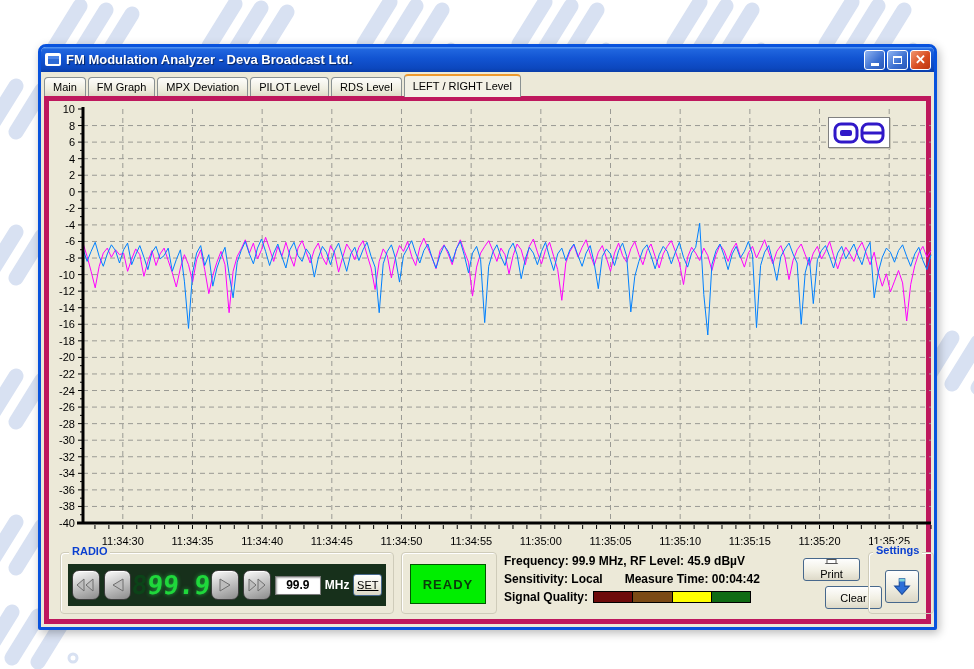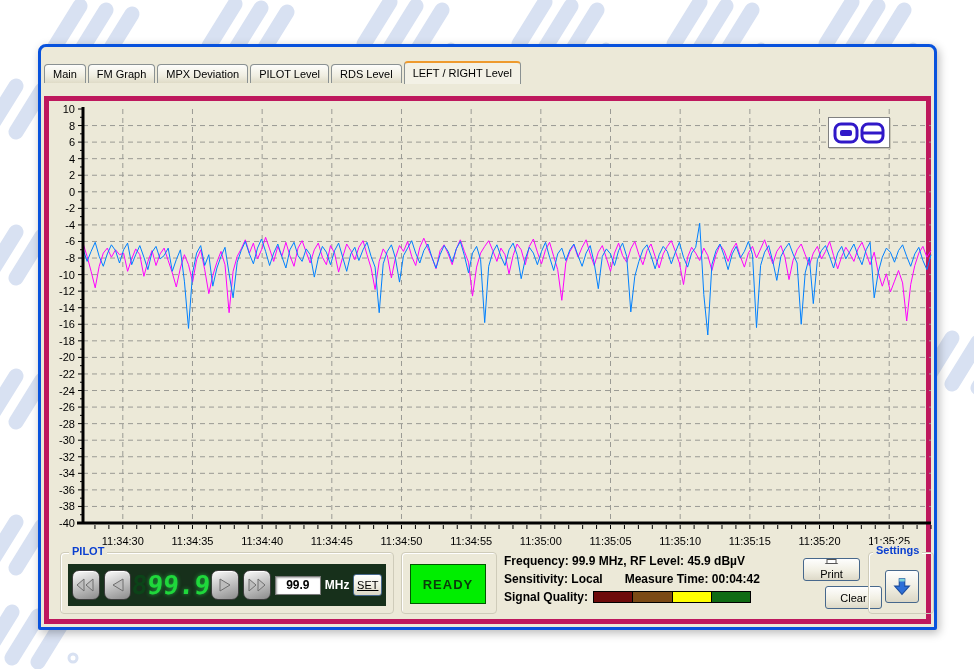--- a/index.html
+++ b/index.html
@@ -22,21 +22,21 @@
                text-shadow:1px 1px 1px rgba(0,0,0,.55); white-space:nowrap; overflow:hidden; }
   .winbtn { width:21px; height:20px; margin-left:2px; border-radius:3px; border:1px solid #fff;
             display:flex; align-items:center; justify-content:center; cursor:default; }
   .winbtn.min, .winbtn.max { background:linear-gradient(135deg,#8FB4F2 0%,#3A6ED0 60%,#2A58B8 100%); }
   .winbtn.close { background:linear-gradient(135deg,#F0966F 0%,#D94E22 55%,#BC3410 100%); }
   .glyph-min { width:8px; height:3px; background:#fff; margin-top:9px; }
   .glyph-max { width:9px; height:8px; border:1px solid #fff; border-top:2px solid #fff; }
   .glyph-close { color:#fff; font-weight:bold; font-size:13px; line-height:13px; }
 
   
-  .tabstrip { display:flex; align-items:flex-end; height:24px; padding:0 0 0 3px; position:relative; z-index:3;margin-top:12px; }
+  .tabstrip { display:flex; align-items:flex-end; height:24px; padding:0 0 0 3px; position:relative; z-index:3; }
   .tab { font-size:11px; padding:3px 8px 2px; margin-right:2px; color:#000;
          background:linear-gradient(#FDFDFB,#F0EEE1 60%,#DFDBC7);
          border:1px solid #8A9192; border-bottom:none; border-radius:4px 4px 0 0; height:19px; }
   .tab.active { background:#F3F1E6; border-top:2px solid #EE9A2E; height:23px; padding-top:4px;
                 margin-bottom:-1px; position:relative; z-index:4; }
 
   .tabpage { position:absolute; left:3px; right:3px; top:49px; bottom:3px;
              background:#ECE9D8; border:5px solid #be185d; }
 
   
@@ -149,20 +149,35 @@
   </svg>
 <svg class="wm" style="left:-28px;top:592px" width="120" height="92">
     <use href="#wm-shape"></use>
   </svg>
 <svg class="wm" style="left:912px;top:318px" width="120" height="92">
     <use href="#wm-shape"></use>
   </svg>
 
 <div class="window">
 
+  <div class="titlebar">
+    <span class="app-icon">
+        <i></i>
+      </span>
+    <span class="titletext">FM Modulation Analyzer - Deva Broadcast Ltd.</span>
+    <span class="winbtn min">
+        <span class="glyph-min"></span>
+      </span>
+    <span class="winbtn max">
+        <span class="glyph-max"></span>
+      </span>
+    <span class="winbtn close">
+        <span class="glyph-close">✕</span>
+      </span>
+  </div>
 
   <div class="tabstrip">
     <div class="tab">Main</div>
     <div class="tab">FM Graph</div>
     <div class="tab">MPX Deviation</div>
     <div class="tab">PILOT Level</div>
     <div class="tab">RDS Level</div>
     <div class="tab active">LEFT / RIGHT Level</div>
   </div>
 
@@ -367,21 +382,21 @@
           <rect x="7" y="8" width="12" height="6" rx="2" fill="#3018C8"></rect>
           <rect x="29" y="2" width="21" height="18" rx="6" fill="none" stroke="#3018C8" stroke-width="3"></rect>
           <line x1="29" y1="11" x2="50" y2="11" stroke="#3018C8" stroke-width="3"></line>
         </svg>
       </div>
     </div>
 
     <div class="bottom-panel">
 
       <div class="group radio-group">
-        <span class="group-label">PILOT</span>
+        <span class="group-label">RADIO</span>
         <div class="radio-inner">
           <button class="nav-btn">
             <svg width="19" height="14">
               <polygon points="8,1 8,13 1,7" fill="#BDBDBD" stroke="#6E6E6E"></polygon>
               <polygon points="17,1 17,13 10,7" fill="#BDBDBD" stroke="#6E6E6E"></polygon>
             </svg>
           </button>
           <button class="nav-btn">
             <svg width="16" height="14">
               <polygon points="13,1 13,13 3,7" fill="#BDBDBD" stroke="#6E6E6E"></polygon>

